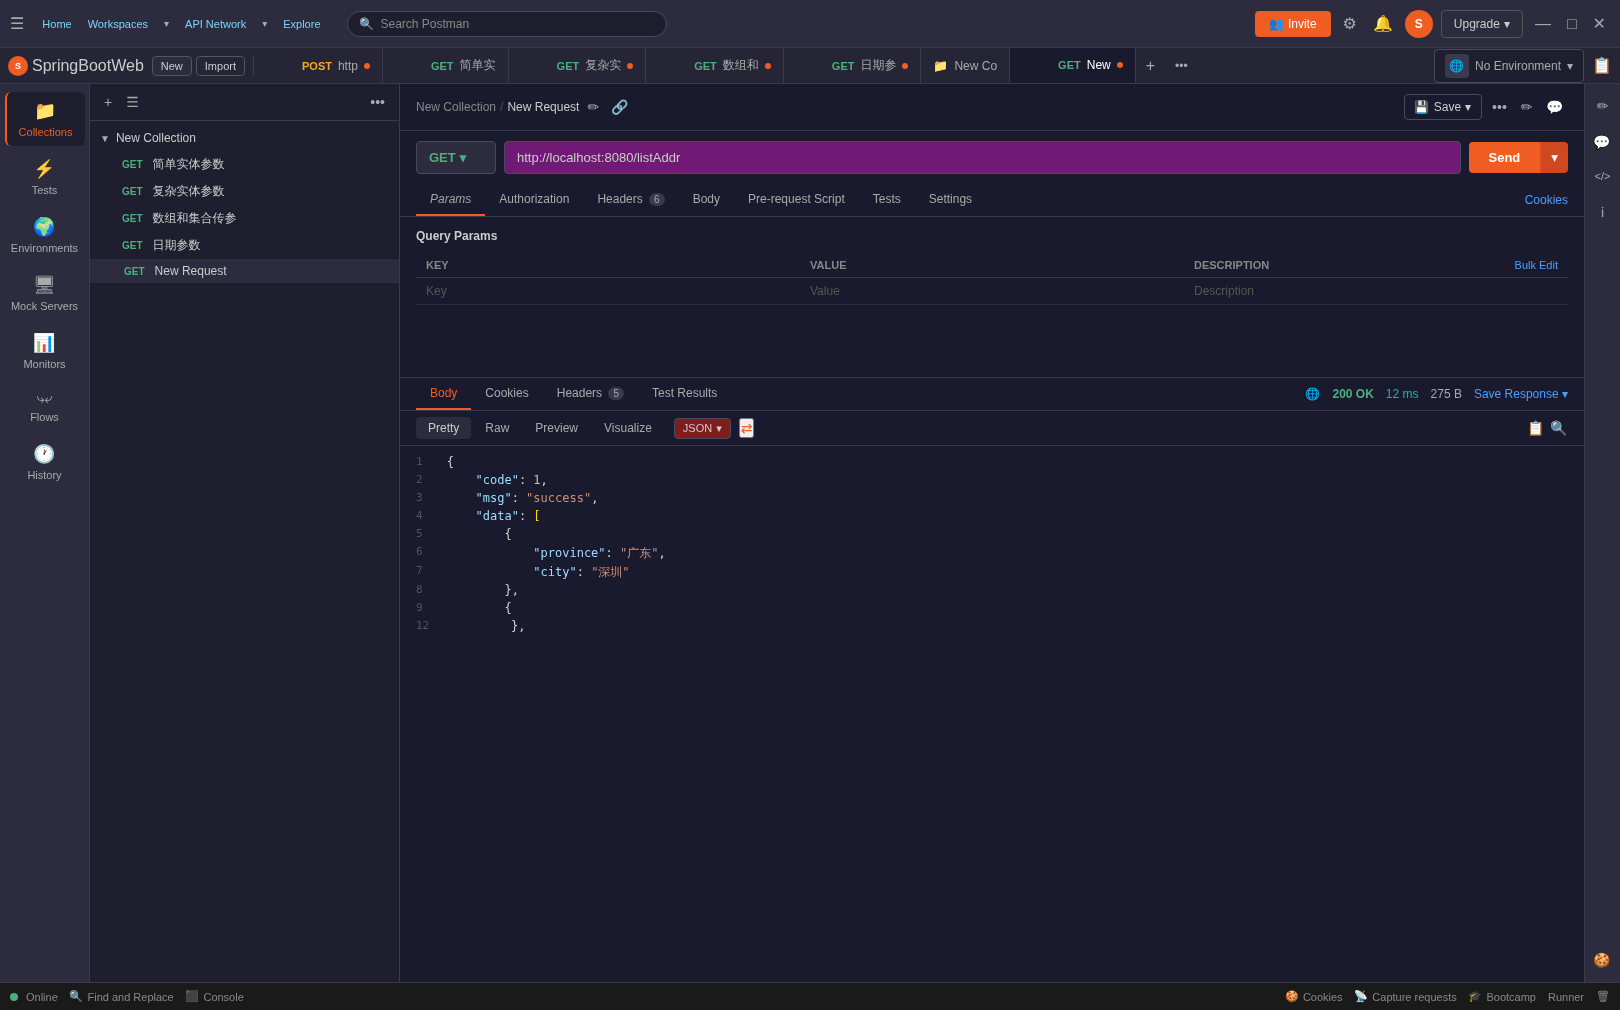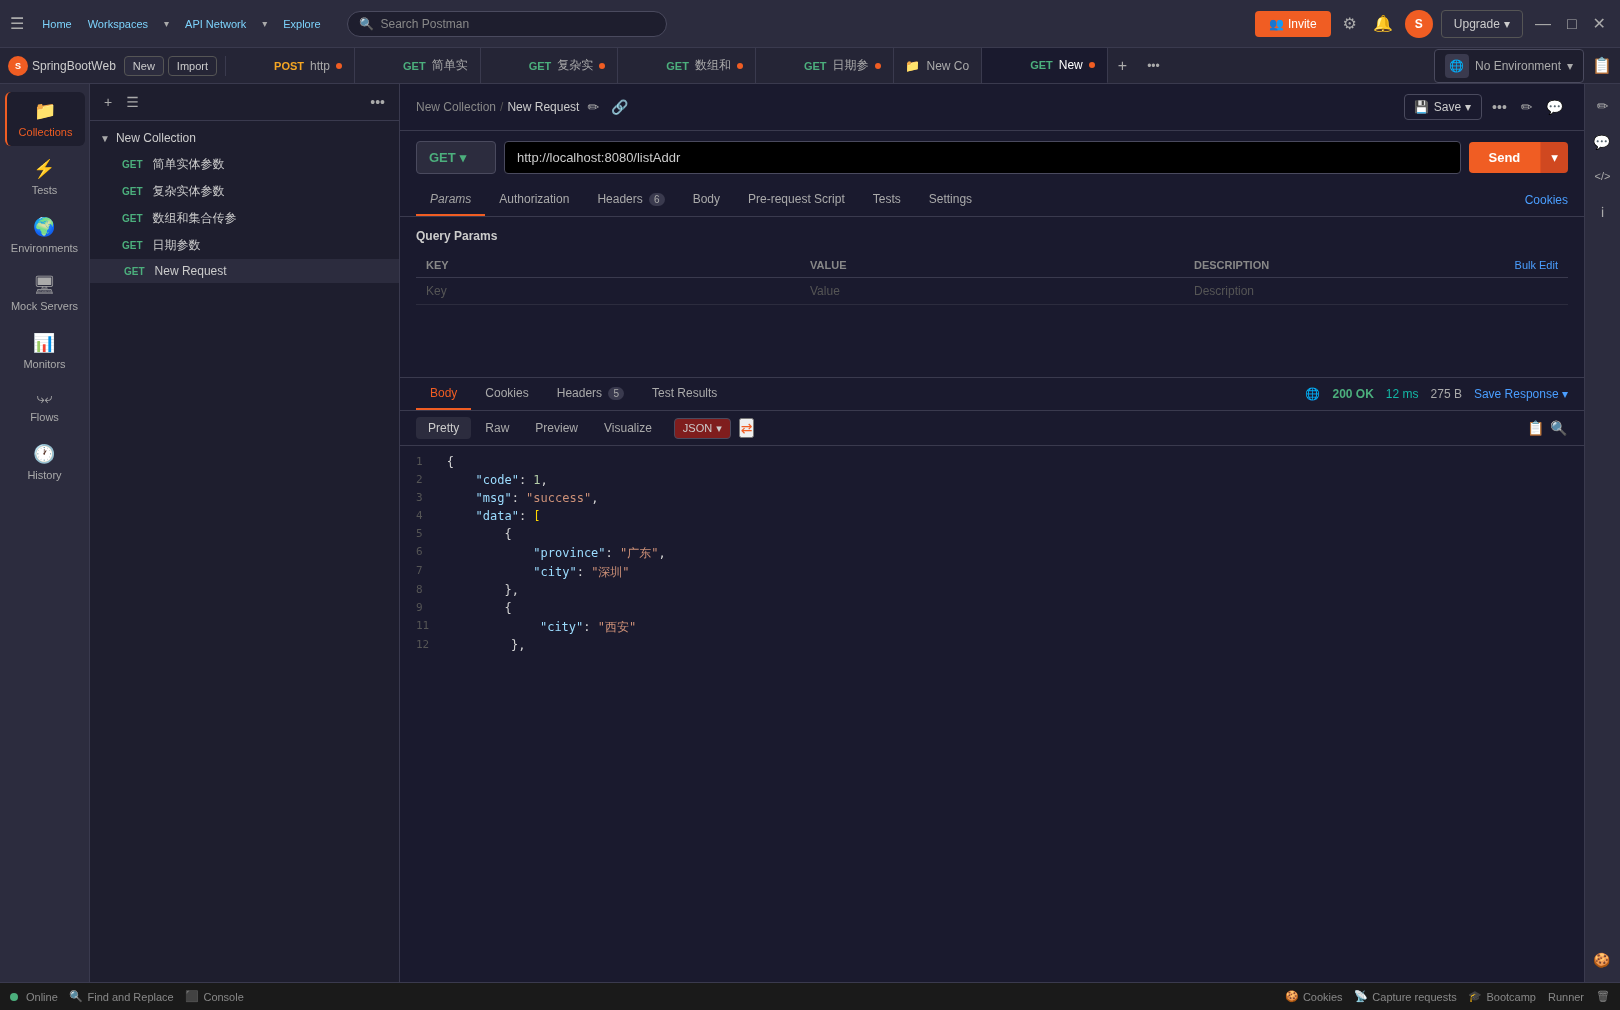--- a/index.html
+++ b/index.html
@@ -68,21 +68,21 @@
     .breadcrumb a { color: #888; text-decoration: none; cursor: pointer; }
     .breadcrumb .sep { color: #555; }
     .breadcrumb .current { color: #ccc; }
     .header-actions { margin-left: auto; display: flex; align-items: center; gap: 6px; }
     .save-btn { display: flex; align-items: center; gap: 4px; background: none; border: 1px solid #4a4a5e; color: #ccc; border-radius: 4px; padding: 5px 10px; font-size: 12px; cursor: pointer; }
     .icon-action { background: none; border: none; color: #aaa; cursor: pointer; font-size: 14px; padding: 4px; border-radius: 3px; }
 
     
     .url-bar { display: flex; align-items: center; margin: 10px 16px; gap: 8px; }
     .method-select { display: flex; align-items: center; gap: 4px; background: #2c2c3e; border: 1px solid #4a4a5e; border-radius: 4px; padding: 8px 12px; color: #4caf7d; font-size: 13px; font-weight: bold; cursor: pointer; min-width: 80px; }
-    .url-input { flex: 1; background: #000000; border: 1px solid #4a4a5e; border-radius: 4px; padding: 8px 12px; color: #ccc; font-size: 13px; outline: none; }
+    .url-input { flex: 1; background: #701a75; border: 1px solid #4a4a5e; border-radius: 4px; padding: 8px 12px; color: #ccc; font-size: 13px; outline: none; }
     .send-btn { display: flex; align-items: center; gap: 0; border-radius: 4px; overflow: hidden; }
     .send-main { background: #f05d23; color: white; border: none; padding: 8px 20px; font-size: 13px; font-weight: bold; cursor: pointer; }
     .send-dropdown { background: #d04820; color: white; border: none; border-left: 1px solid #e05020; padding: 8px 10px; cursor: pointer; }
 
     
     .request-tabs { display: flex; align-items: center; padding: 0 16px; border-bottom: 1px solid #3a3a4e; gap: 0; }
     .req-tab { padding: 8px 14px; font-size: 12px; color: #aaa; cursor: pointer; border-bottom: 2px solid transparent; }
     .req-tab.active { color: #a3a3a3; border-bottom-color: #f05d23; font-style: italic; }
     .req-tab .badge { background: #3a3a4e; border-radius: 10px; padding: 1px 5px; font-size: 10px; margin-left: 3px; }
     .cookies-link { margin-left: auto; color: #4a9eff; font-size: 12px; cursor: pointer; }
@@ -182,21 +182,21 @@
     <button class="icon-btn">□</button>
     <button class="icon-btn">✕</button>
   </div>
 </div>
 
 <div class="tabbar">
   <div style="display:flex;align-items:center;flex:1;overflow:hidden;">
 
     <div style="display:flex;align-items:center;padding:0 8px;border-right:1px solid #3a3a4e;gap:4px;min-width:180px;">
       <div class="avatar" style="width:20px;height:20px;font-size:9px;">S</div>
-      <span style="color:#ccc;font-size:12px;">SpringBootWeb</span>
+      <span style="color:#ccc;font-size:16px;">SpringBootWeb</span>
       <button style="background:#2c2c3e;border:1px solid #555;color:#ccc;border-radius:4px;padding:3px 8px;font-size:11px;cursor:pointer;margin-left:4px;">New</button>
       <button style="background:none;border:1px solid #555;color:#ccc;border-radius:4px;padding:3px 8px;font-size:11px;cursor:pointer;">Import</button>
     </div>
 
     <div class="tab">
       <span class="method post">POST</span>
       <span>http</span>
       <span class="dot"></span>
     </div>
     <div class="tab">
@@ -445,24 +445,20 @@
         </div>
         <div class="code-line">
           <span class="line-num">8</span>
           <span class="line-content"><span class="json-brace">        },</span></span>
         </div>
         <div class="code-line">
           <span class="line-num">9</span>
           <span class="line-content"><span class="json-brace">        {</span></span>
         </div>
         <div class="code-line">
-          <span class="line-num">11</span>
-          <span class="line-content"><span class="json-key">            "city"</span><span class="json-colon">: </span><span class="json-string">"西安"</span></span>
-        </div>
-        <div class="code-line">
           <span class="line-num">12</span>
           <span class="line-content"><span class="json-brace">        },</span></span>
         </div>
       </div>
     </div>
   </div>
 
   <div class="right-sidebar">
     <button class="right-icon">✏</button>
     <button class="right-icon">💬</button>

